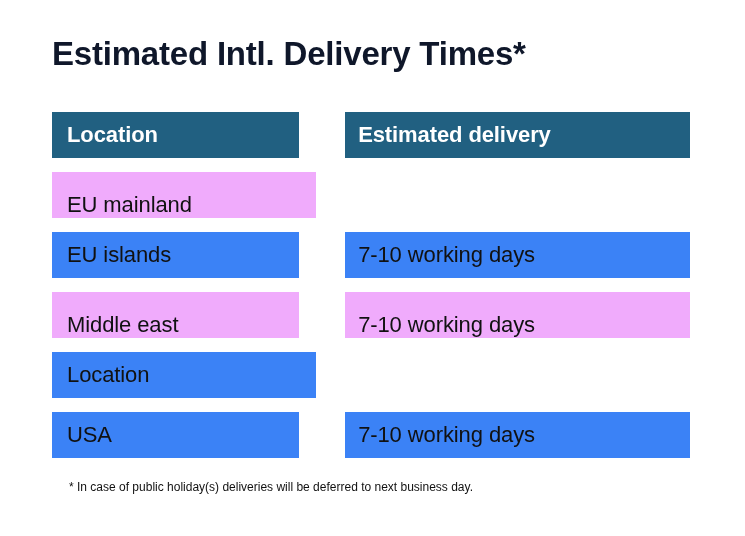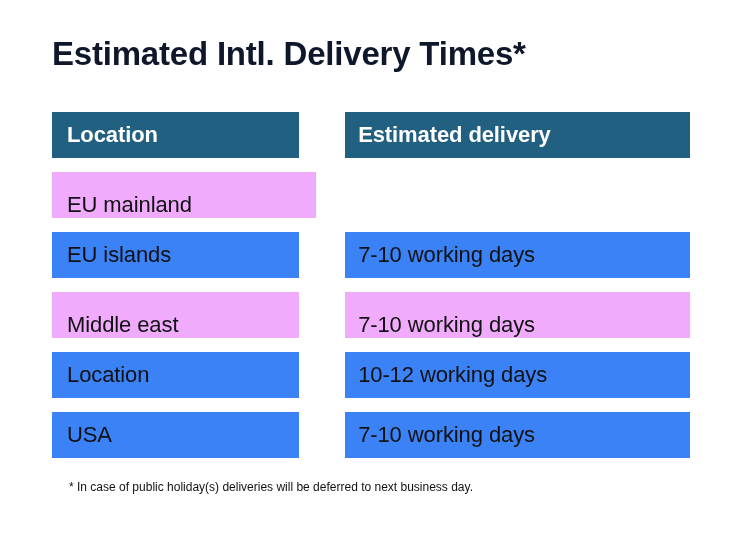--- a/index.html
+++ b/index.html
@@ -145,23 +145,20 @@
       </div>
       <div class="cell cell-del">
         <span>7-10 working days</span>
       </div>
     </div>
 
     <div class="row body-row shade-light">
       <div class="cell cell-loc">
         <span>Location</span>
       </div>
-      <div class="cell cell-del">
-        <span>10-12 working days</span>
-      </div>
     </div>
 
 
     <div class="row body-row shade-light">
       <div class="cell cell-loc">
         <span>USA</span>
       </div>
       <div class="cell cell-del">
         <span>7-10 working days</span>
       </div>

